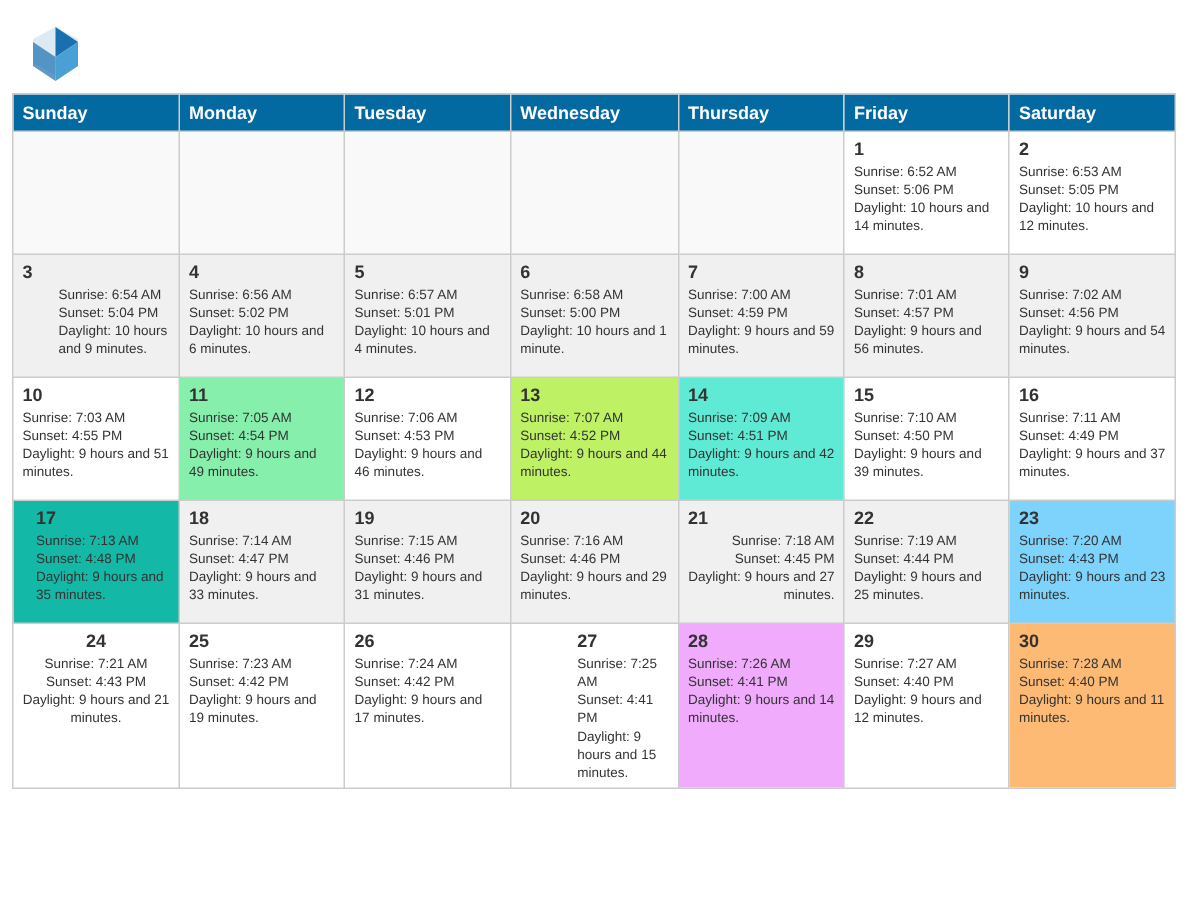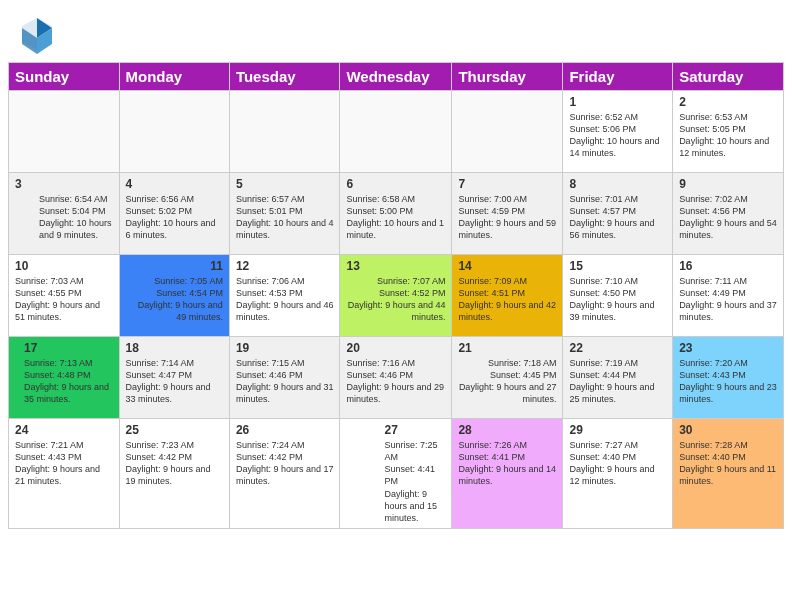--- a/index.html
+++ b/index.html
@@ -8,21 +8,21 @@
     .header { display: flex; justify-content: space-between; align-items: flex-start; padding: 16px 20px 8px 20px; }
     
     .logo { display: flex; align-items: center; }
     .logo-text { font-size: 18px; font-weight: bold; color: #333; line-height: 1.1; }
     .logo-text .blue { color: #1a6faf; }
     
     .title-block { text-align: right; }
     .month-title { font-size: 32px; color: #333; font-weight: normal; }
     .location { font-size: 14px; color: #555; }
     
-    .day-header { background: #a21caf; color: #fff; font-size: 15px; font-weight: bold; padding: 5px 6px; border: 1px solid #ccc; text-align: left; }
+    .day-header { background: #0369a1; color: #fff; font-size: 12px; font-weight: bold; padding: 5px 6px; border: 1px solid #ccc; text-align: left; }
     
     .day-cell { border: 1px solid #ccc; padding: 4px 6px; vertical-align: top; font-size: 9.5px; color: #333; background: #fff; height: 82px; width: 113px; }
     .day-cell.empty { background: #f9f9f9; }
     .day-cell.shaded { background: #f0f0f0; }
     
     .day-num { font-size: 12px; font-weight: bold; display: block; margin-bottom: 2px; }
     .day-info { font-size: 9px; line-height: 1.35; color: #333; }
     
     .logo-svg { display: inline-block; }
 
@@ -131,59 +131,59 @@
 Daylight: 9 hours and 54 minutes.</div>
             </td>
           </tr>
           <tr>
             <td class="day-cell" style="background: rgb(255, 255, 255);">
               <span class="day-num">10</span>
               <div class="day-info" style="white-space: pre-line;">Sunrise: 7:03 AM
 Sunset: 4:55 PM
 Daylight: 9 hours and 51 minutes.</div>
             </td>
-            <td class="day-cell" style="background: #3b82f6; text-align: right;">
+            <td class="day-cell" style="background: #86efac;">
               <span class="day-num">11</span>
               <div class="day-info" style="white-space: pre-line;">Sunrise: 7:05 AM
 Sunset: 4:54 PM
 Daylight: 9 hours and 49 minutes.</div>
             </td>
             <td class="day-cell" style="background: rgb(255, 255, 255);">
               <span class="day-num">12</span>
               <div class="day-info" style="white-space: pre-line;">Sunrise: 7:06 AM
 Sunset: 4:53 PM
 Daylight: 9 hours and 46 minutes.</div>
             </td>
             <td class="day-cell" style="background: #bef264;">
               <span class="day-num">13</span>
-              <div class="day-info" style="white-space: pre-line; text-align: right;">Sunrise: 7:07 AM
+              <div class="day-info" style="white-space: pre-line;">Sunrise: 7:07 AM
 Sunset: 4:52 PM
 Daylight: 9 hours and 44 minutes.</div>
             </td>
-            <td class="day-cell" style="background: #eab308;">
+            <td class="day-cell" style="background: #5eead4;">
               <span class="day-num">14</span>
               <div class="day-info" style="white-space: pre-line;">Sunrise: 7:09 AM
 Sunset: 4:51 PM
 Daylight: 9 hours and 42 minutes.</div>
             </td>
             <td class="day-cell" style="background: rgb(255, 255, 255);">
               <span class="day-num">15</span>
               <div class="day-info" style="white-space: pre-line;">Sunrise: 7:10 AM
 Sunset: 4:50 PM
 Daylight: 9 hours and 39 minutes.</div>
             </td>
             <td class="day-cell" style="background: rgb(255, 255, 255);">
               <span class="day-num">16</span>
               <div class="day-info" style="white-space: pre-line;">Sunrise: 7:11 AM
 Sunset: 4:49 PM
 Daylight: 9 hours and 37 minutes.</div>
             </td>
           </tr>
           <tr>
-            <td class="day-cell shaded" style="background: #22c55e; padding-left: 15px;">
+            <td class="day-cell shaded" style="background: #14b8a6; padding-left: 15px;">
               <span class="day-num">17</span>
               <div class="day-info" style="white-space: pre-line;">Sunrise: 7:13 AM
 Sunset: 4:48 PM
 Daylight: 9 hours and 35 minutes.</div>
             </td>
             <td class="day-cell shaded" style="background: rgb(240, 240, 240);">
               <span class="day-num">18</span>
               <div class="day-info" style="white-space: pre-line;">Sunrise: 7:14 AM
 Sunset: 4:47 PM
 Daylight: 9 hours and 33 minutes.</div>
@@ -213,21 +213,21 @@
 Daylight: 9 hours and 25 minutes.</div>
             </td>
             <td class="day-cell shaded" style="background: #7dd3fc;">
               <span class="day-num">23</span>
               <div class="day-info" style="white-space: pre-line;">Sunrise: 7:20 AM
 Sunset: 4:43 PM
 Daylight: 9 hours and 23 minutes.</div>
             </td>
           </tr>
           <tr>
-            <td class="day-cell" style="background: rgb(255, 255, 255);">
+            <td class="day-cell" style="background: rgb(255, 255, 255); text-align: center;">
               <span class="day-num">24</span>
               <div class="day-info" style="white-space: pre-line;">Sunrise: 7:21 AM
 Sunset: 4:43 PM
 Daylight: 9 hours and 21 minutes.</div>
             </td>
             <td class="day-cell" style="background: rgb(255, 255, 255);">
               <span class="day-num">25</span>
               <div class="day-info" style="white-space: pre-line;">Sunrise: 7:23 AM
 Sunset: 4:42 PM
 Daylight: 9 hours and 19 minutes.</div>

